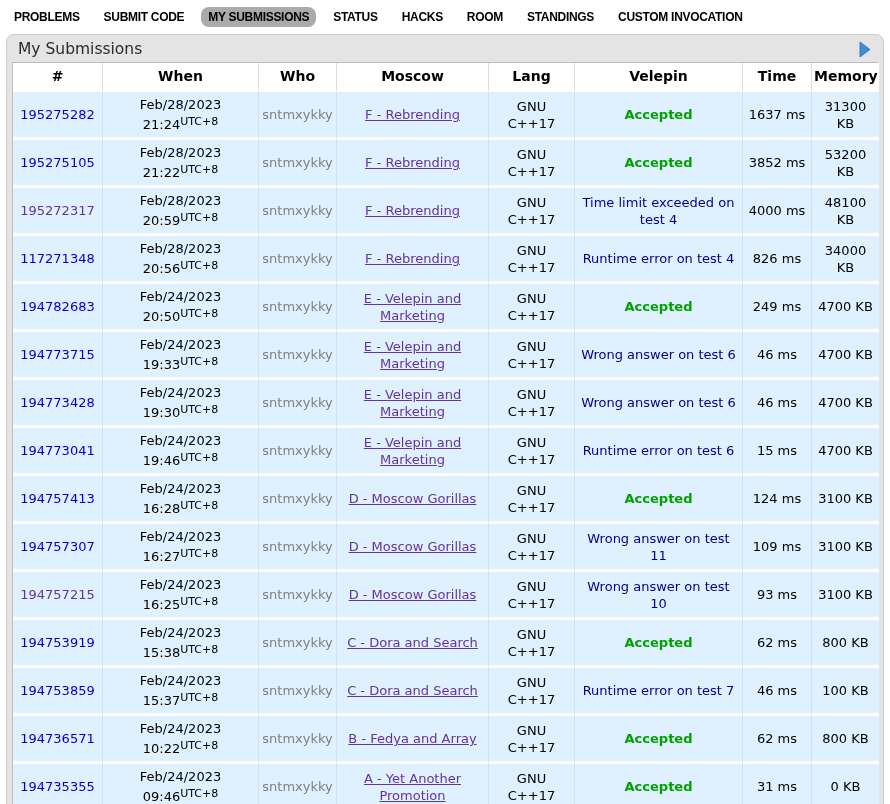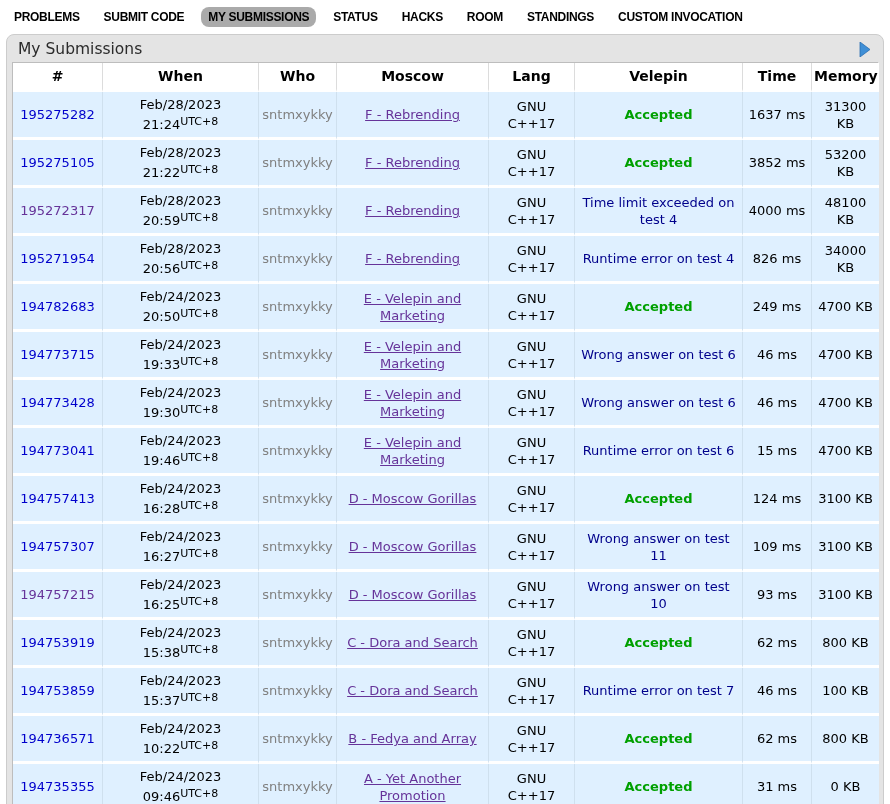--- a/index.html
+++ b/index.html
@@ -171,21 +171,21 @@
     </td>
     <td><span class="who-handle">sntmxykky</span></td>
     <td><a class="problem-link">F - Rebrending</a></td>
     <td>GNU C++17</td>
     <td><span class="verdict rejected">Time limit exceeded on test 4</span></td>
     <td>4000 ms</td>
     <td>48100 KB</td>
   </tr>
 
   <tr>
-    <td><a class="id-link">195271954</a></td>
+    <td><a class="id-link">117271348</a></td>
     <td class="when-cell">
       <div class="d1">Feb/28/2023</div>
       <div class="d2"><span class="t">20:56</span><span class="tz">UTC+8</span></div>
     </td>
     <td><span class="who-handle">sntmxykky</span></td>
     <td><a class="problem-link">F - Rebrending</a></td>
     <td>GNU C++17</td>
     <td><span class="verdict rejected">Runtime error on test 4</span></td>
     <td>826 ms</td>
     <td>34000 KB</td>

